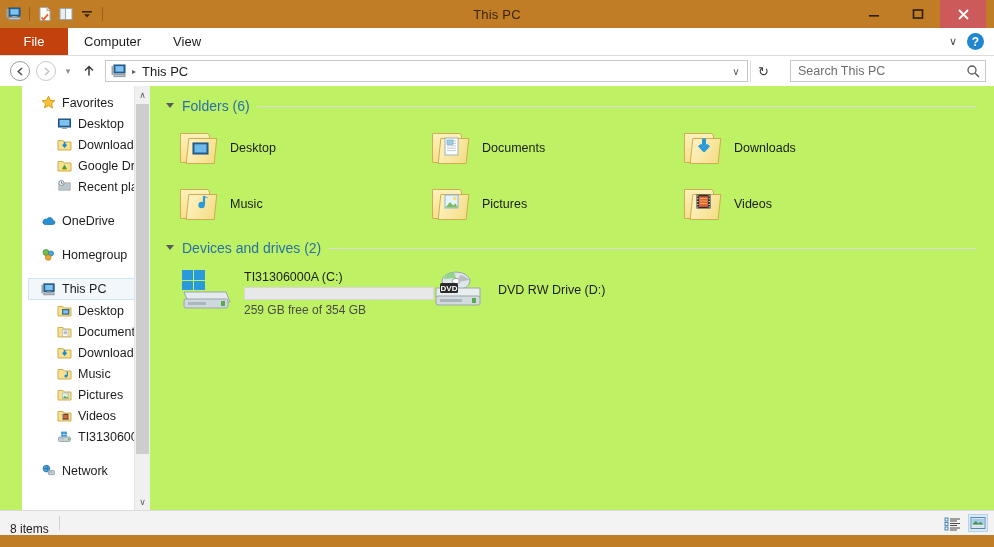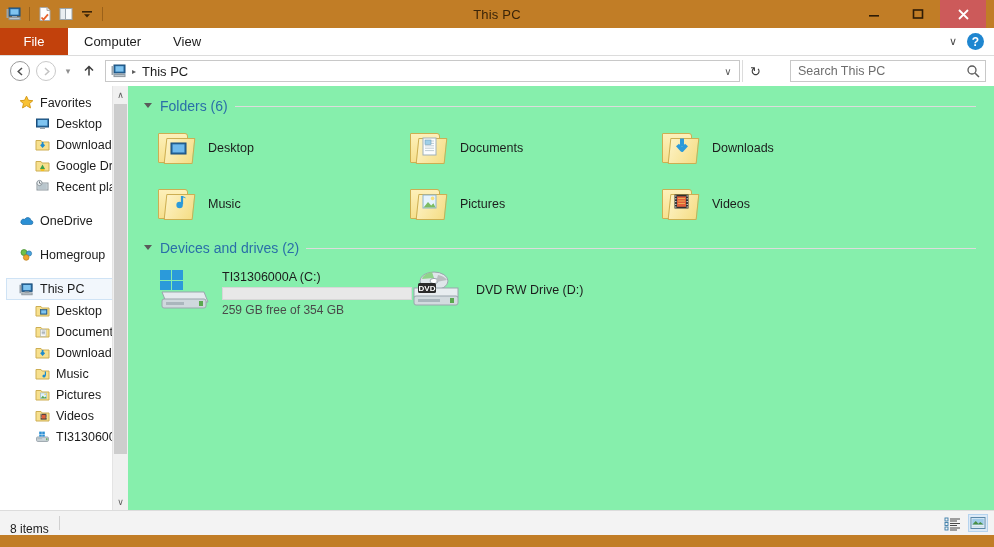--- a/index.html
+++ b/index.html
@@ -45,29 +45,29 @@
     font-size: 14px; color: #3c3c3c; }
   .crumbbox { flex: 1; height: 22px; border: 1px solid #c8c8c8; background: #fff;
     display: flex; align-items: center; padding: 0 2px 0 4px; margin-left: 3px; }
   .crumb-ico { width: 17px; height: 17px; display: flex; align-items: center; justify-content: center; }
   .crumb-arrow { font-size: 8px; color: #5a5a5a; padding: 0 6px 0 5px; }
   .crumb-txt { font-size: 13px; color: #1c1c1c; }
   .crumb-tail { margin-left: auto; display: flex; align-items: center; }
   .crumb-chev { width: 18px; font-size: 10px; color: #5a5a5a; text-align: center; }
   .refresh { width: 26px; height: 22px; border-left: 1px solid #dcdcdc; display: flex;
     align-items: center; justify-content: center; font-size: 13px; color: #3c3c3c; }
-  .searchbox { width: 196px; height: 22px; border: 1px solid #c8c8c8; margin-left: 20px;
+  .searchbox { width: 196px; height: 22px; border: 1px solid #c8c8c8; margin-left: 12px;
     display: flex; align-items: center; padding: 0 4px 0 7px; }
   .searchbox input { border: 0; outline: 0; flex: 1; font-family: "Liberation Sans", sans-serif;
     font-size: 12.5px; color: #1c1c1c; background: transparent; }
   .searchbox input::placeholder { color: #6e6e6e; }
   .mag { width: 15px; height: 15px; position: relative; }
 
   
-  .content { display: flex; height: 424px; background: #86efac; }
+  .content { display: flex; height: 424px; background: #bef264; padding-left: 22px; }
 
   
   .navpane { width: 128px; position: relative; background: #fff; overflow: hidden; padding-top: 6px; }
   .nav-item { height: 21px; display: flex; align-items: center; padding-left: 18px; gap: 6px; white-space: nowrap; }
   .nav-item.child { padding-left: 34px; }
   .nav-item.sel { background: #f2f7fc; border: 1px solid #cfe3f5; height: 22px; margin-left: 6px; padding-left: 11px; }
   .nav-label { font-size: 12.5px; color: #1c1c1c; }
   .nav-ico { width: 16px; height: 16px; flex: 0 0 16px; display: flex; align-items: center; justify-content: center; }
   .nav-gap { height: 13px; }
 
@@ -408,20 +408,31 @@
             <rect x="7.2" y="2.6" width="2.6" height="2.6" fill="#2b8fd4"></rect>
             <rect x="4.2" y="5.6" width="2.6" height="2" fill="#2b8fd4"></rect>
             <rect x="7.2" y="5.6" width="2.6" height="2" fill="#2b8fd4"></rect>
           </svg>
         </span>
         <span class="nav-label">TI31306000A</span>
       </div>
 
       <div class="nav-gap"></div>
 
+      <div class="nav-item">
+        <span class="nav-ico">
+          <svg width="15" height="15" viewBox="0 0 15 15">
+            <circle cx="5.4" cy="5.6" r="3.4" fill="#4aa3dd" stroke="#2a76a8" stroke-width=".7"></circle>
+            <path d="M2 5.6h6.8M5.4 2.2c1.6 2 1.6 4.8 0 6.8" stroke="#1d5f8a" stroke-width=".6" fill="none"></path>
+            <rect x="7.4" y="7.6" width="6" height="4" rx=".6" fill="#cdd6db" stroke="#9aa5ad"></rect>
+            <rect x="8.2" y="8.5" width="3" height="1" fill="#8fa0a8"></rect>
+          </svg>
+        </span>
+        <span class="nav-label">Network</span>
+      </div>
 
       <div class="vscroll">
         <div class="vs-arrow">∧</div>
         <div class="vs-thumb"></div>
         <div class="vs-arrow" style="position:absolute;bottom:0;left:0;right:0;">∨</div>
       </div>
     </div>
 
     <div class="filepane">
 

